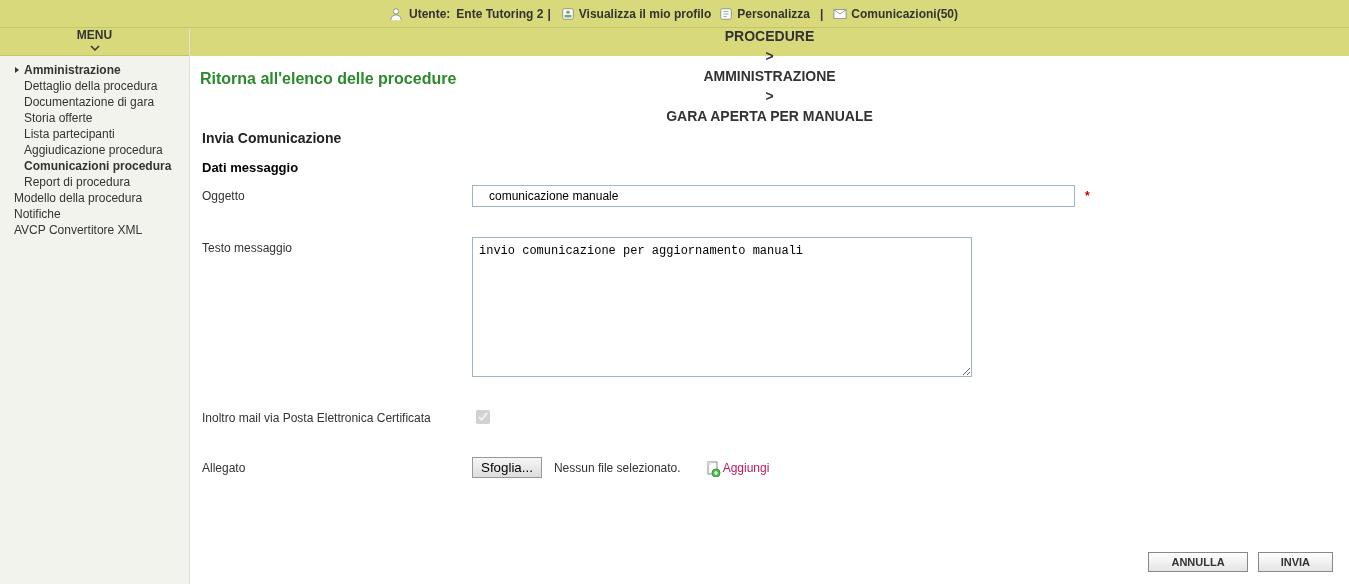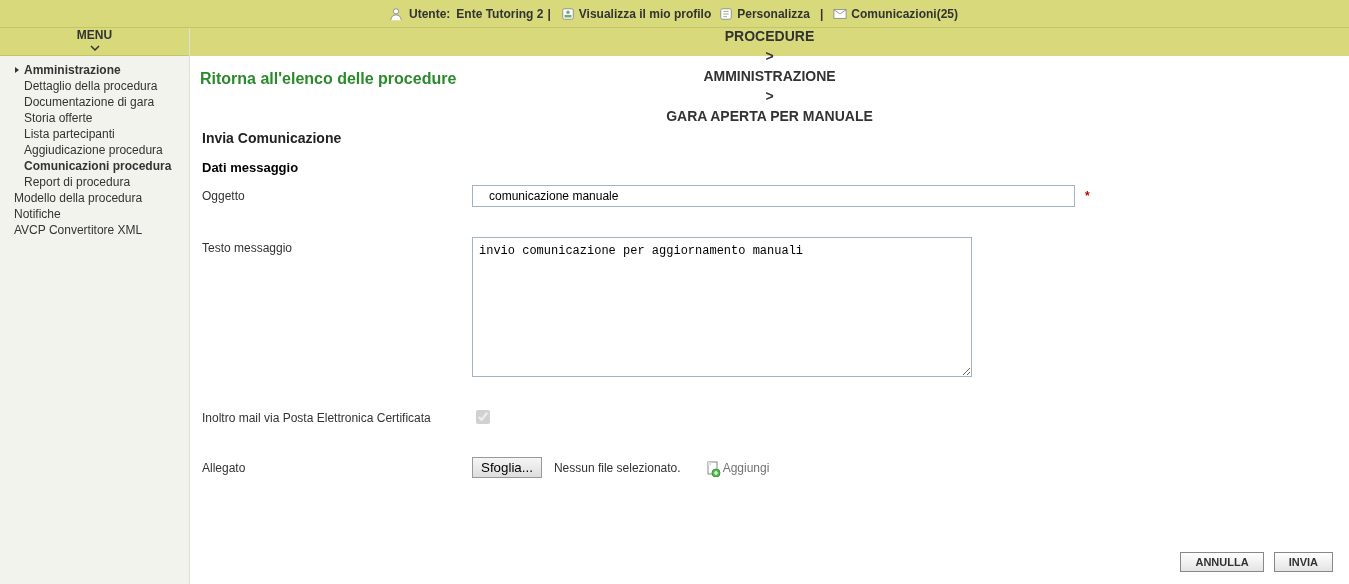--- a/index.html
+++ b/index.html
@@ -26,23 +26,23 @@
   .section-sub { margin: 14px 0 10px; font-weight: bold; font-size: 13px; }
   .row { display: flex; margin-bottom: 30px; align-items: flex-start; }
   .label { width: 270px; color: #333; padding-top: 4px; }
   .field { flex: 1; display: flex; align-items: center; gap: 6px; }
   .input-text { width: 603px; padding: 3px 16px; border: 1px solid #9fb4c7; font-family: inherit; font-size: 12px; }
   .req { color: #c00; margin-left: 4px; font-weight: bold; }
   .textarea { width: 500px; height: 140px; padding: 6px; border: 1px solid #9fb4c7; font-family: "Courier New", monospace; font-size: 12px; resize: both; }
   .chk { width: 14px; height: 14px; }
   .file-btn { padding: 2px 8px; border: 1px solid #999; background: linear-gradient(#f6f6f6, #ddd); font-family: inherit; cursor: pointer; }
   .nofile { color: #333; margin-left: 6px; }
-  .addlink { display: inline-flex; align-items: center; gap: 4px; margin-left: 18px; color: #737373; text-decoration: none; }
+  .addlink { display: inline-flex; align-items: center; gap: 4px; margin-left: 18px; color: #be185d; text-decoration: none; }
   .footer-btns { position: absolute; right: 16px; bottom: 12px; display: flex; gap: 10px; }
-  .btn { padding: 3px 14px; border: 1px solid #888; background: linear-gradient(#fff, #e4e4e4); font-family: inherit; font-weight: bold; font-size: 11px; color: #333; cursor: pointer; }
+  .btn { padding: 3px 22px; border: 1px solid #888; background: linear-gradient(#fff, #e4e4e4); font-family: inherit; font-weight: bold; font-size: 11px; color: #333; cursor: pointer; }
   .icon-sm { width: 14px; height: 14px; display: inline-block; }
 </style>
 </head>
 <body>
 
 <div class="topbar">
   <div class="topbar-left">
     <span class="icon-sm">
       <svg viewBox="0 0 16 16" width="14" height="14">
           <circle cx="8" cy="5" r="3" fill="#fff" stroke="#888"></circle>
@@ -74,21 +74,21 @@
       <span>Personalizza</span>
     </a>
     <span class="sep">|</span>
     <a href="#">
       <span class="icon-sm">
         <svg viewBox="0 0 16 16" width="14" height="14">
             <rect x="1" y="3" width="14" height="10" fill="#fff" stroke="#888"></rect>
             <path d="M1 3l7 5 7-5" fill="none" stroke="#888"></path>
           </svg>
       </span>
-      <span>Comunicazioni(25)</span>
+      <span>Comunicazioni(50)</span>
     </a>
   </div>
 </div>
 
 <div class="layout">
   <div class="sidebar">
     <div class="menu-header">
       <span>MENU</span>
       <span>
         <svg viewBox="0 0 10 10" width="10" height="10">

